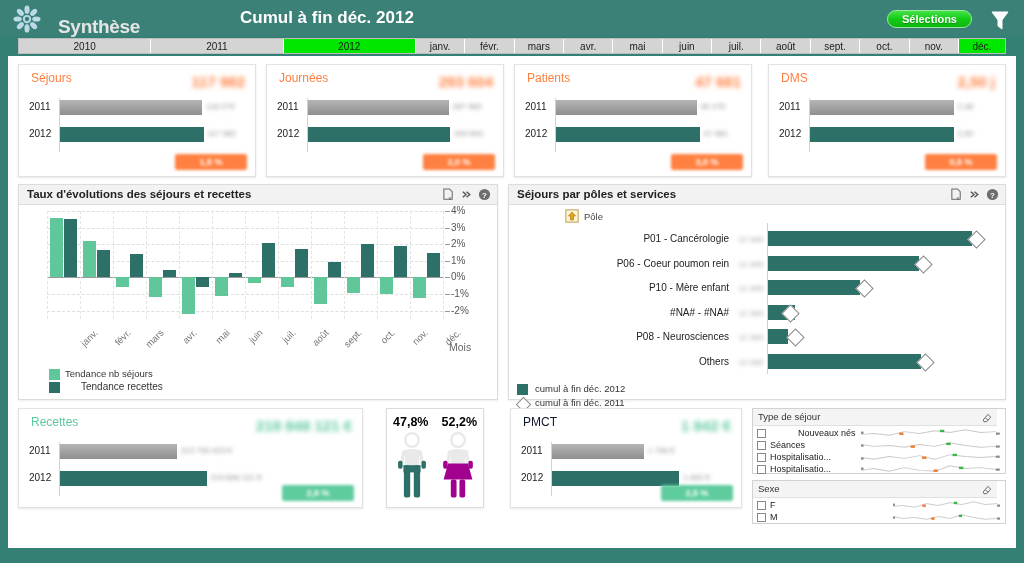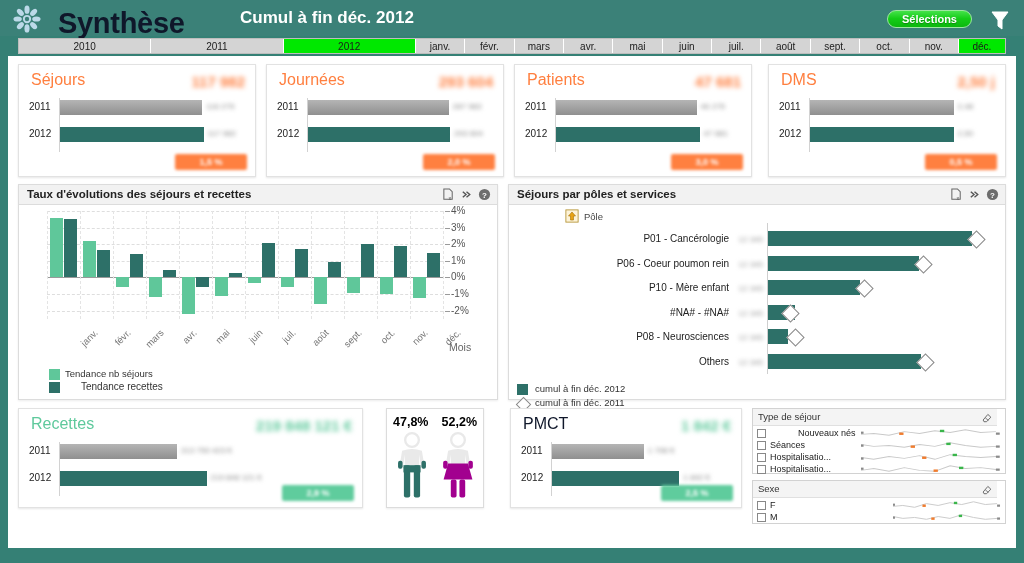--- a/index.html
+++ b/index.html
@@ -7,21 +7,21 @@
     width:1024px;height:563px;overflow:hidden;
     background:#358075;
     font-family:"Liberation Sans", sans-serif;
     -webkit-font-smoothing:antialiased;
   }
   .app{position:relative;width:1024px;height:563px;background:#358075;box-sizing:border-box;}
 
   
   .hdr{position:absolute;left:0;top:0;width:1024px;height:36px;background:#3b8178;}
   .logo{position:absolute;left:12px;top:4px;width:30px;height:30px;}
-  .title{position:absolute;left:58px;top:7px;font-size:29px;font-weight:bold;color:#0f172a;letter-spacing:-.3px;}
+  .title{position:absolute;left:58px;top:16px;font-size:19px;font-weight:bold;color:#e5e5e5;letter-spacing:-.3px;}
   .subtitle{position:absolute;left:240px;top:8px;font-size:17px;font-weight:bold;color:#ffffff;}
   .sel-btn{
     position:absolute;right:52px;top:10px;height:18px;padding:0 14px;
     border-radius:10px;background:linear-gradient(180deg,#45e24a 0%,#14cc17 48%,#0cb80f 100%);
     border:1px solid #9de8a0;color:#ffffff;font-size:11px;font-weight:bold;
     display:flex;align-items:center;justify-content:center;box-sizing:border-box;
     text-shadow:0 1px 1px rgba(0,0,0,.28);cursor:pointer;
   }
   .funnel{position:absolute;right:12px;top:8px;width:24px;height:24px;cursor:pointer;}
 
@@ -32,21 +32,21 @@
            font-size:10px;color:#1b1b1b;border-right:1px solid #ffffff;box-sizing:border-box;cursor:pointer;}
   .tl-cell:last-child{border-right:none;}
   .tl-cell.sel{background:#00e800;font-weight:normal;}
 
   
   .canvas{position:absolute;left:8px;top:56px;width:1008px;height:492px;background:#ffffff;}
 
   
   .kpi{position:absolute;top:8px;height:113px;background:#ffffff;border:1px solid #e2e2e2;
        box-shadow:0 1px 2px rgba(0,0,0,.10);box-sizing:border-box;}
-  .kpi-ttl{position:absolute;left:12px;top:6px;font-size:16px;}
+  .kpi-ttl{position:absolute;left:12px;top:6px;font-size:12px;}
   .kpi-big{position:absolute;right:10px;top:8px;font-size:15px;font-weight:bold;filter:blur(2.4px);}
   .kpi-row{position:absolute;left:10px;height:19px;}
   .kpi-yr{position:absolute;left:0;top:2px;font-size:10px;color:#222;}
   .kpi-ax{position:absolute;left:30px;top:-3px;width:1px;height:76px;background:#cfcfcf;}
   .kpi-bar{position:absolute;left:31px;top:1px;height:15px;}
   .kpi-val{position:absolute;top:3px;font-size:8px;color:#888;filter:blur(1.9px);white-space:nowrap;}
   .kpi-pill{position:absolute;right:8px;bottom:6px;width:72px;height:16px;border-radius:2px;
             font-size:9px;font-weight:bold;color:#fff;display:flex;align-items:center;justify-content:center;
             filter:blur(1.6px);}
 

